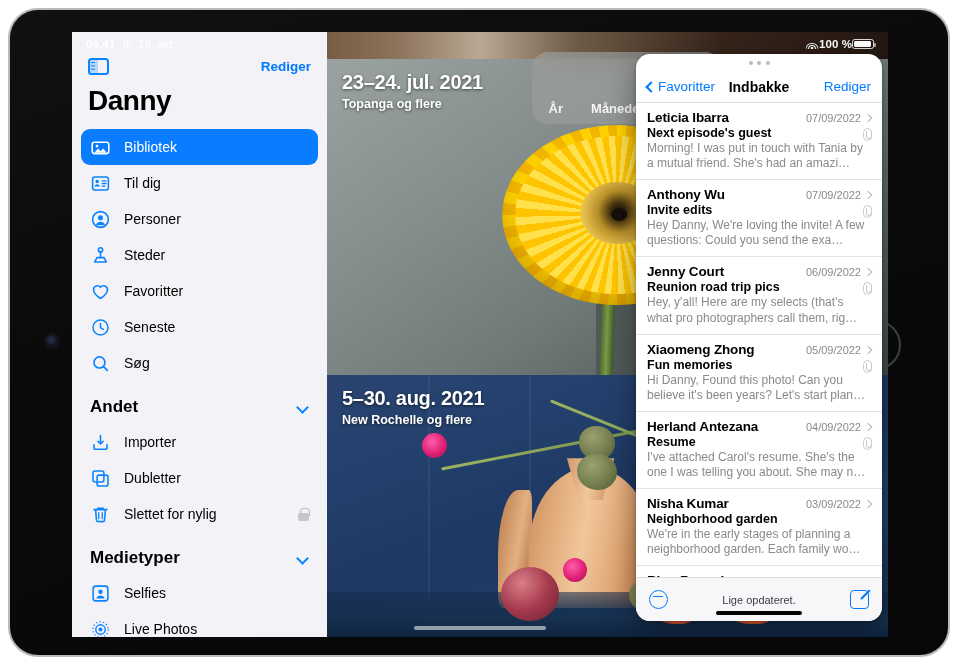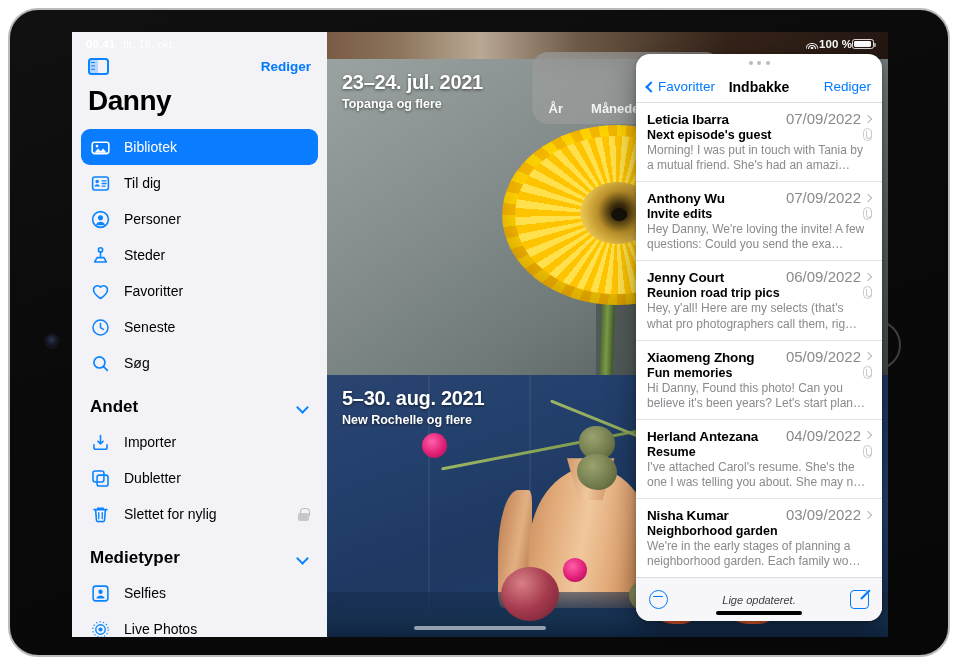--- a/index.html
+++ b/index.html
@@ -238,34 +238,34 @@
   #mail-back { display:flex; align-items:center; gap:2px; color:#007aff; font-size:13.5px; }
   .chev-l { width:8px; height:8px; border-left:2px solid #007aff; border-bottom:2px solid #007aff;
     transform:rotate(45deg); display:inline-block; margin-right:1px; }
   #mail-title { font-size:14px; font-weight:700; color:#000; position:absolute; left:50%; transform:translateX(-50%); }
   #mail-edit { color:#007aff; font-size:13.5px; }
   #mail-list { flex:1 1 auto; overflow:hidden; }
   .mail-row { padding:7px 11px 8px 11px; border-bottom:.5px solid #e2e2e6; position:relative; }
   .mr-top { display:flex; align-items:baseline; justify-content:space-between; gap:6px; }
   .mr-sender { font-size:13.5px; font-weight:700; color:#000; letter-spacing:-.15px; }
   .mr-meta { display:flex; align-items:center; gap:4px; flex:0 0 auto; }
-  .mr-date { font-size:15px; color:#8a8a8e; }
+  .mr-date { font-size:11px; color:#8a8a8e; }
   .chev-r { width:6px; height:6px; border-right:1.6px solid #b4b4b9; border-top:1.6px solid #b4b4b9;
     transform:rotate(45deg); display:inline-block; }
   .mr-subject { font-size:12.5px; color:#000; margin-top:1px; padding-right:16px; white-space:nowrap; overflow:hidden; text-overflow:ellipsis;font-weight:bold; }
   .mr-preview { font-size:12px; color:#8a8a8e; line-height:1.26; margin-top:1px;
     display:-webkit-box; -webkit-line-clamp:2; -webkit-box-orient:vertical; overflow:hidden; }
   .clip-ico { position:absolute; right:10px; top:25px; width:9px; height:13px; opacity:.45; }
   .clip-ico::before { content:""; position:absolute; inset:0;
     border:1.4px solid #8a8a8e; border-radius:5px; border-top-color:#8a8a8e; }
   .clip-ico::after { content:""; position:absolute; left:2.6px; top:3px; width:4px; height:7px;
     border:1.4px solid #8a8a8e; border-top:none; border-radius:0 0 3px 3px; }
   #mail-toolbar {
     flex:0 0 auto; height:44px; background:#f7f7f9; border-top:.5px solid #dcdce0;
-    display:flex; align-items:center; justify-content:space-between; padding:0 13px;font-style:italic;
+    display:flex; align-items:center; justify-content:space-between; padding:0 13px;
   }
   #mail-status { font-size:11px; color:#3c3c43; }
   .filter-ico { width:19px; height:19px; border:1.6px solid #007aff; border-radius:50%; position:relative; }
   .filter-ico::after{content:"";position:absolute;left:3.4px;top:4.6px;width:10px;height:1.5px;
     background:#007aff;box-shadow:0 3.2px 0 -0.8px #007aff, 0 6.4px 0 -1.6px #007aff;border-radius:1px;}
   .compose-ico { width:19px; height:19px; border:1.6px solid #007aff; border-radius:4px; position:relative; }
   .compose-ico::after{content:"";position:absolute;right:-2.5px;top:-2.5px;width:13px;height:2px;
     background:#007aff;transform:rotate(-45deg);transform-origin:right center;border-radius:1px;}
   #so-home { position:absolute; left:50%; bottom:6px; transform:translateX(-50%);
     width:86px; height:4px; border-radius:2px; background:#000; }

